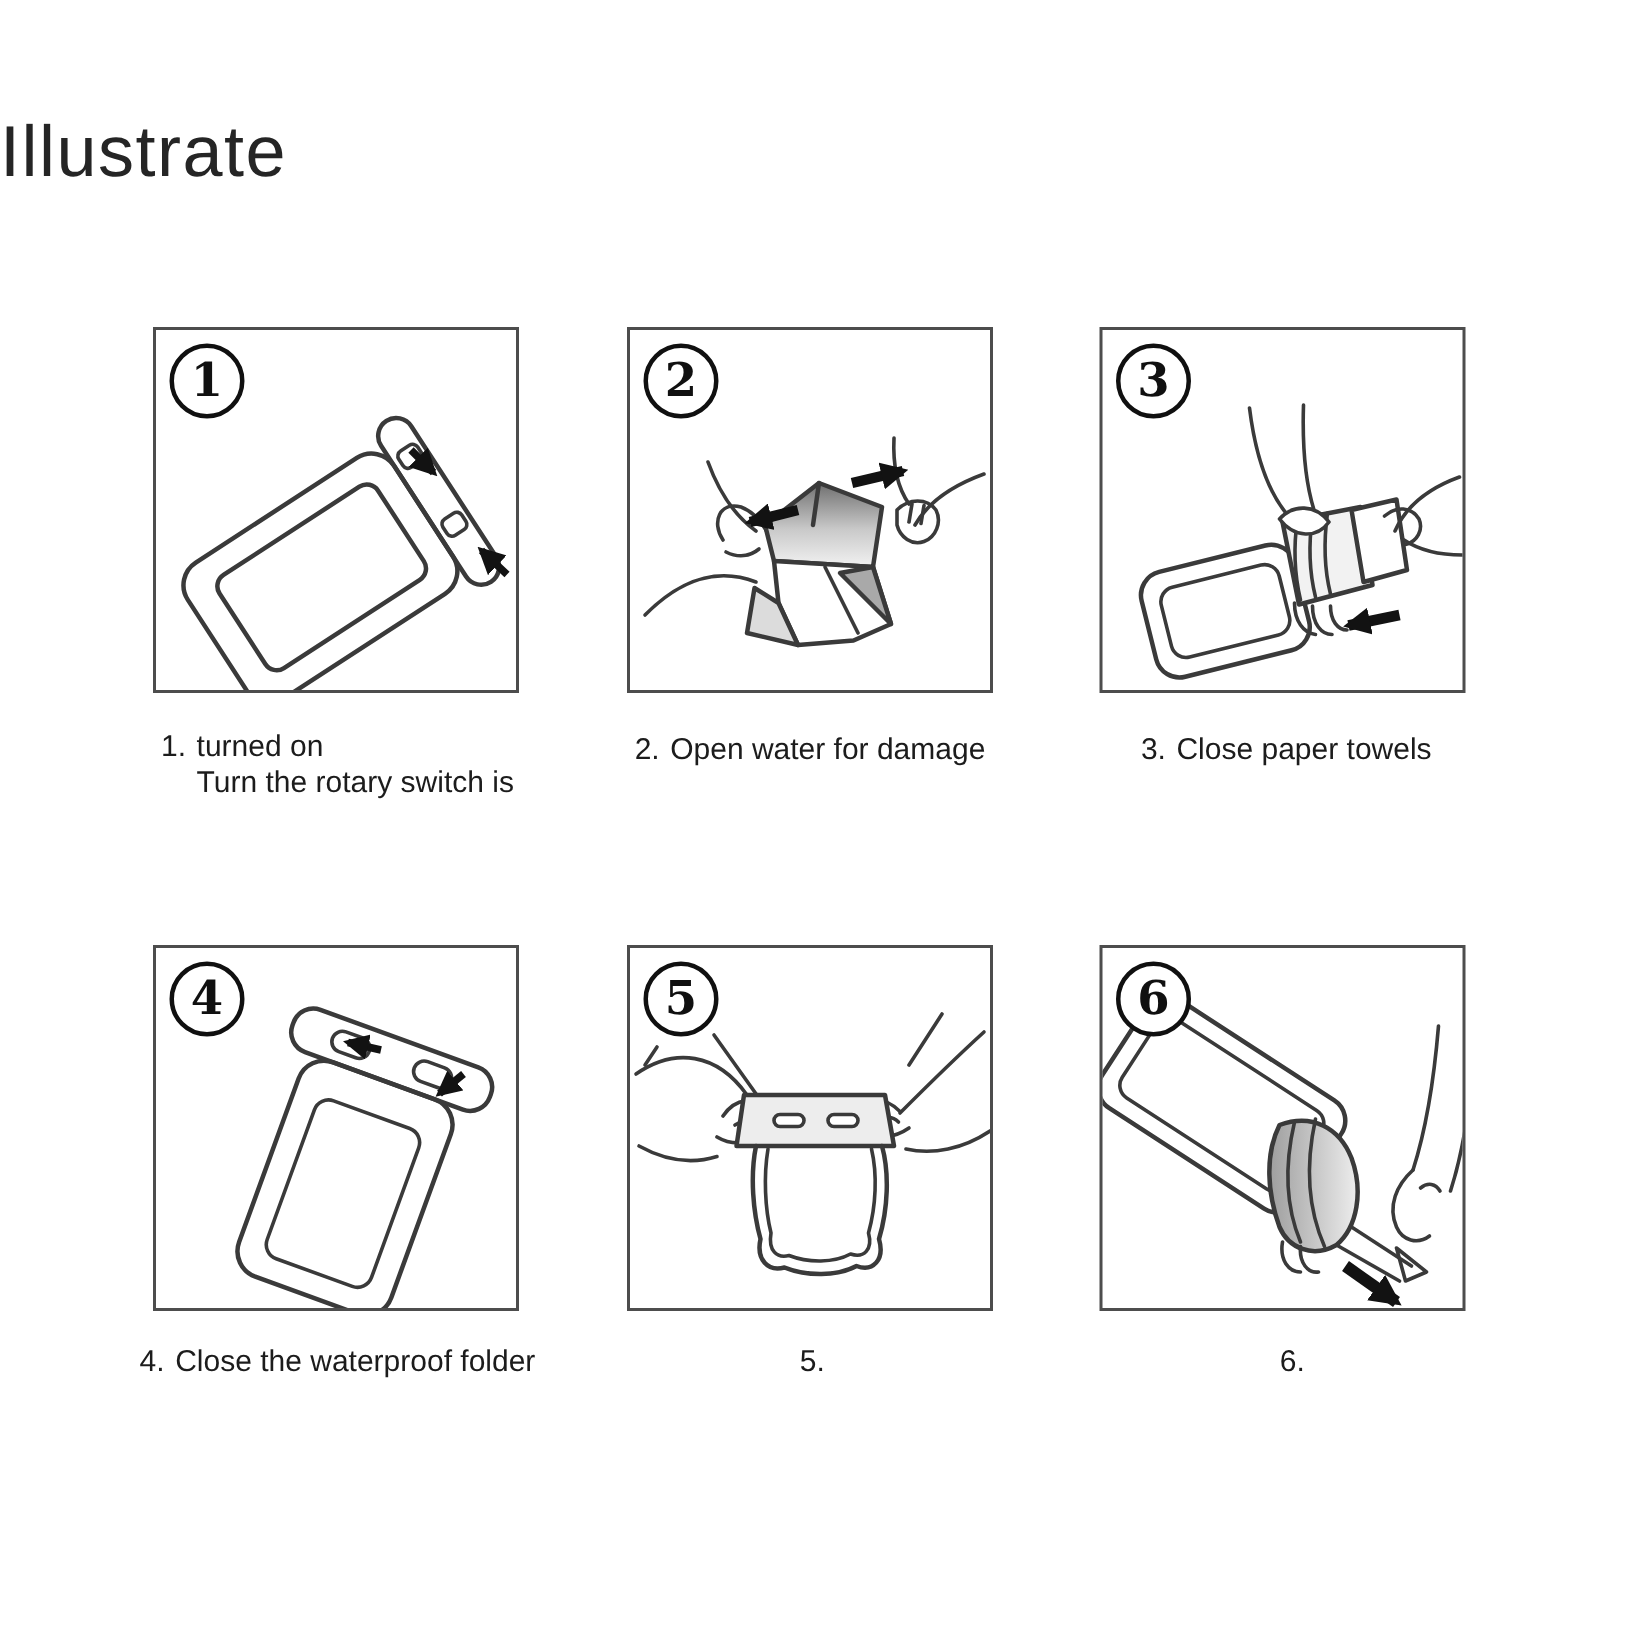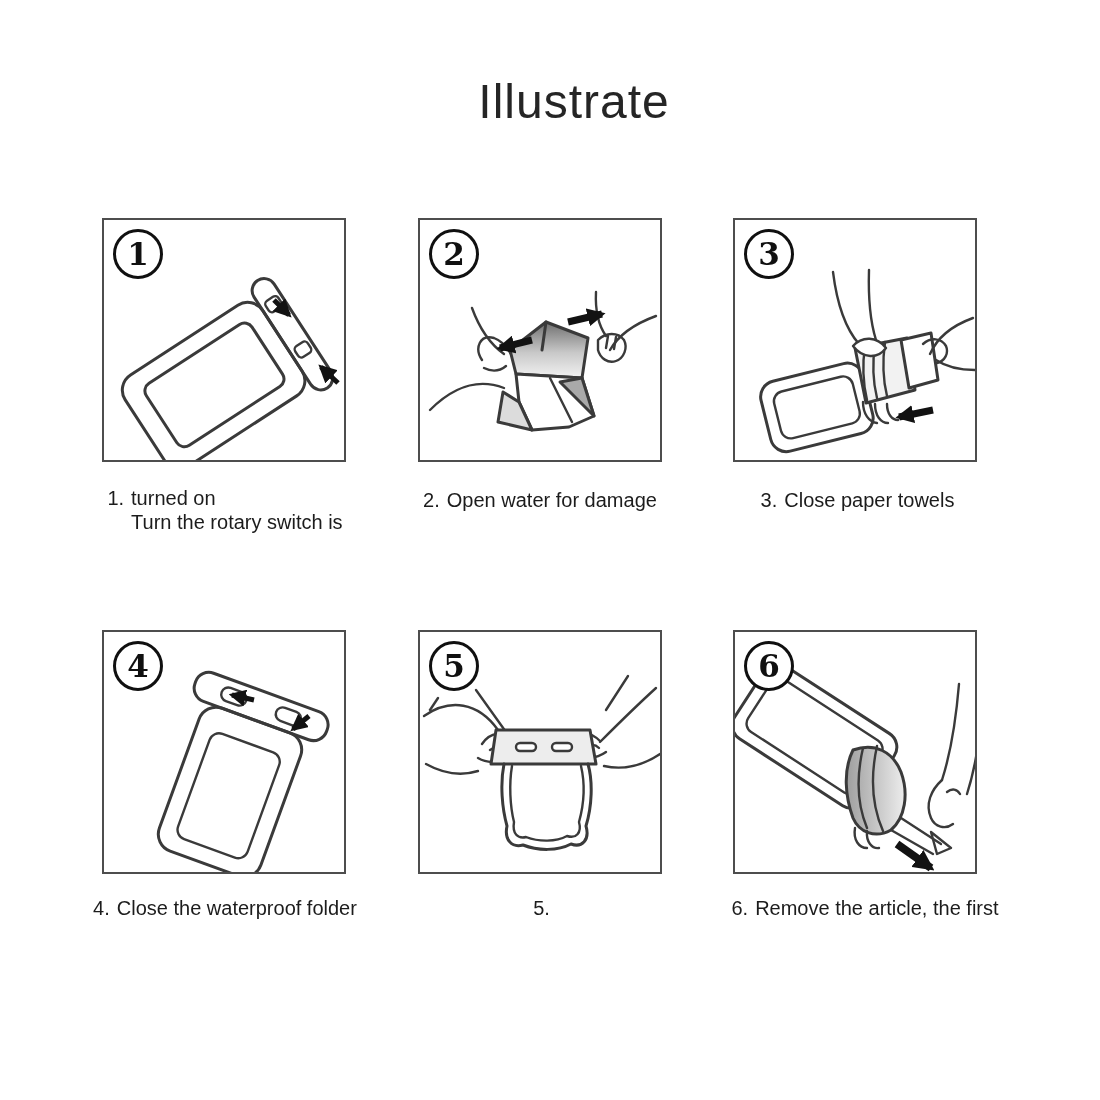--- a/index.html
+++ b/index.html
@@ -1,19 +1,19 @@
 <!DOCTYPE html>
 <html><head>
 <meta charset="utf-8">
 <style>
   html,body{margin:0;padding:0;background:#ffffff;}
   .canvas{position:relative;width:1100px;height:1100px;background:#ffffff;
           font-family:"Liberation Sans",sans-serif;overflow:hidden;}
-  .title{position:absolute;top:74px;left:0;right:0;text-align:center;
-         font-size:48px;font-weight:500;color:#252525;letter-spacing:1px;padding-left:48px;}
+  .title{position:absolute;top:74px;left:0;right:0;
+         font-size:48px;font-weight:500;color:#252525;letter-spacing:1px;}
   .panel{position:absolute;width:240px;height:240px;border:2px solid #4d4d4d;background:#fff;}
   .p1{left:102px;top:218px}.p2{left:418px;top:218px}.p3{left:733px;top:218px}
   .p4{left:102px;top:630px}.p5{left:418px;top:630px}.p6{left:733px;top:630px}
   .art{position:absolute;left:0;top:0;width:240px;height:240px;}
   .badge{position:absolute;left:9px;top:9px;width:44px;height:44px;border:3px solid #101010;
          border-radius:50%;background:#fff;display:flex;align-items:center;justify-content:center;
          font-family:"DejaVu Serif",serif;font-weight:bold;font-size:31px;color:#101010;z-index:2;}
   .caption{position:absolute;display:flex;justify-content:center;
            font-size:20px;line-height:24px;color:#1c1c1c;}
   .caption .inner{display:flex;text-align:left;}
@@ -274,18 +274,17 @@
     <span class="inner">
         <span class="num">5.</span>
     <span class="txt">
         </span>
       </span>
   </div>
   <div class="caption c6">
     <span class="inner">
         <span class="num">6.</span>
     <span class="txt">
-          <span class="l">Remove the article, the first</span>
         </span>
       </span>
   </div>
 
 </div>
 
 </body></html>

